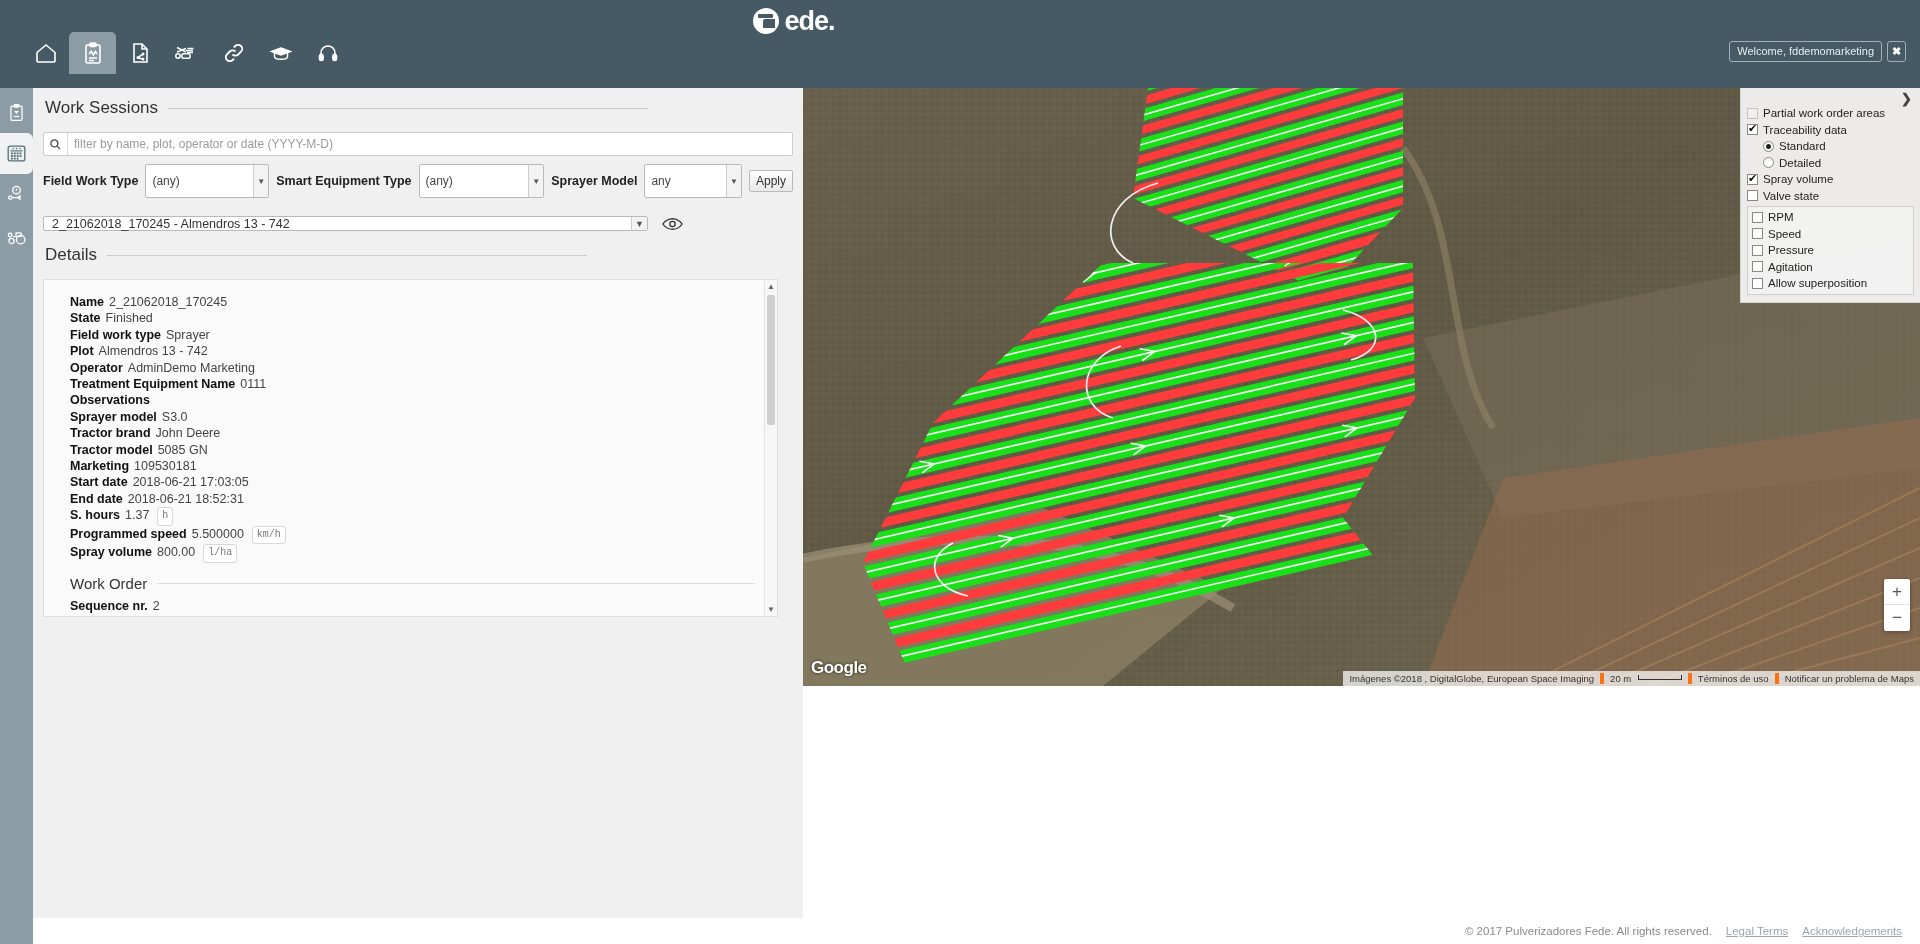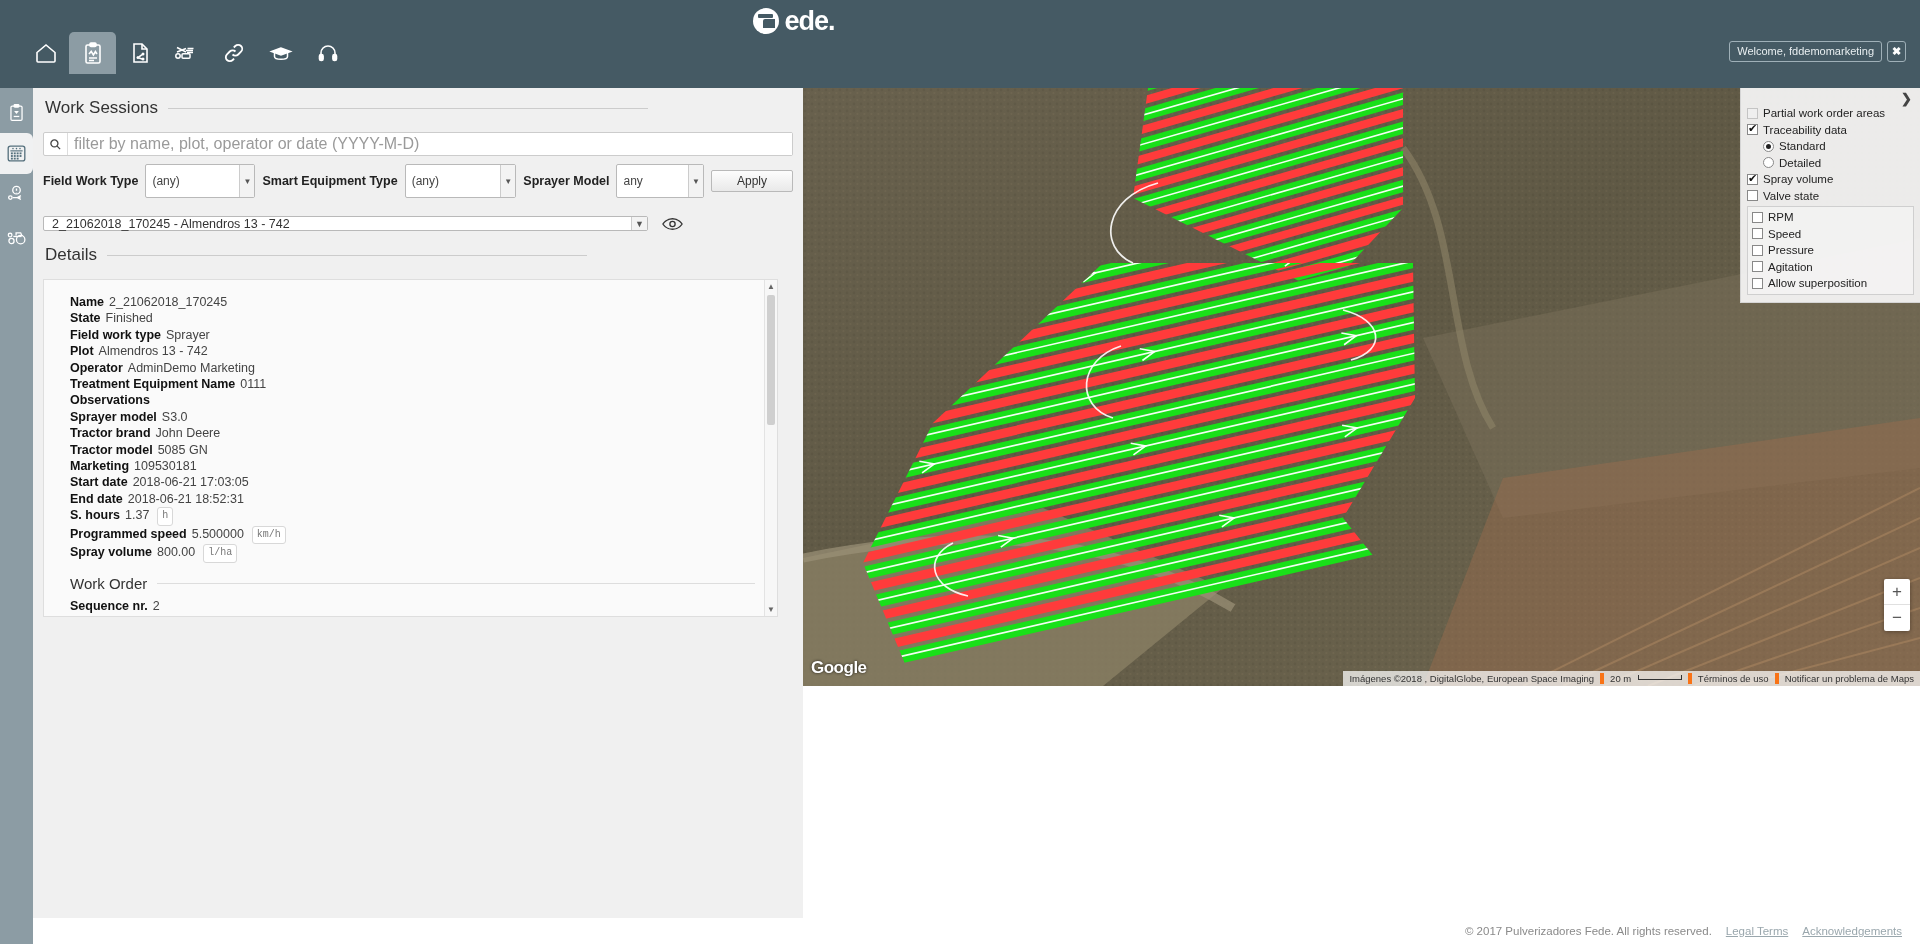--- a/index.html
+++ b/index.html
@@ -106,21 +106,21 @@
     margin: 14px 10px 0 10px;
     display: flex; align-items: stretch;
     border: 1px solid #ccc; background: #fff; height: 24px;
     border-radius: 2px;
   }
   .search-icon-box {
     width: 24px; display: flex; align-items: center; justify-content: center;
     border-right: 1px solid #ddd;
   }
   .search-row input {
-    flex: 1; border: 0; outline: none; font-size: 16px;
+    flex: 1; border: 0; outline: none; font-size: 12px;
     color: #333; padding: 0 6px; font-family: "Liberation Sans", sans-serif;
   }
   .search-row input::placeholder { color: #9a9a9a; }
 
   .filter-row {
     margin: 8px 10px 0 10px;
     display: flex; align-items: center; gap: 7px;
   }
   .filter-label {
     font-size: 12.5px; font-weight: bold; color: #222; white-space: nowrap;
@@ -134,21 +134,21 @@
   .sel.w1 { width: 130px; }
   .sel.w2 { width: 132px; }
   .sel.w3 { width: 102px; }
   .sel .arrow {
     position: absolute; right: 0; top: 0; bottom: 0; width: 15px;
     background: #f3f3f3; border-left: 1px solid #ccc;
     display: flex; align-items: center; justify-content: center;
     font-size: 8px; color: #555;
   }
   .apply-btn {
-    height: 22px; padding: 0 25px; font-size: 12px;
+    height: 22px; padding: 0 6px; font-size: 12px;
     background: linear-gradient(#fdfdfd,#e9e9e9);
     border: 1px solid #b9b9b9; border-radius: 2px;
     color: #333; cursor: pointer; font-family: "Liberation Sans", sans-serif;
   }
 
   .session-row {
     margin: 18px 10px 0 10px;
     display: flex; align-items: center; gap: 14px;
   }
   .session-sel {

